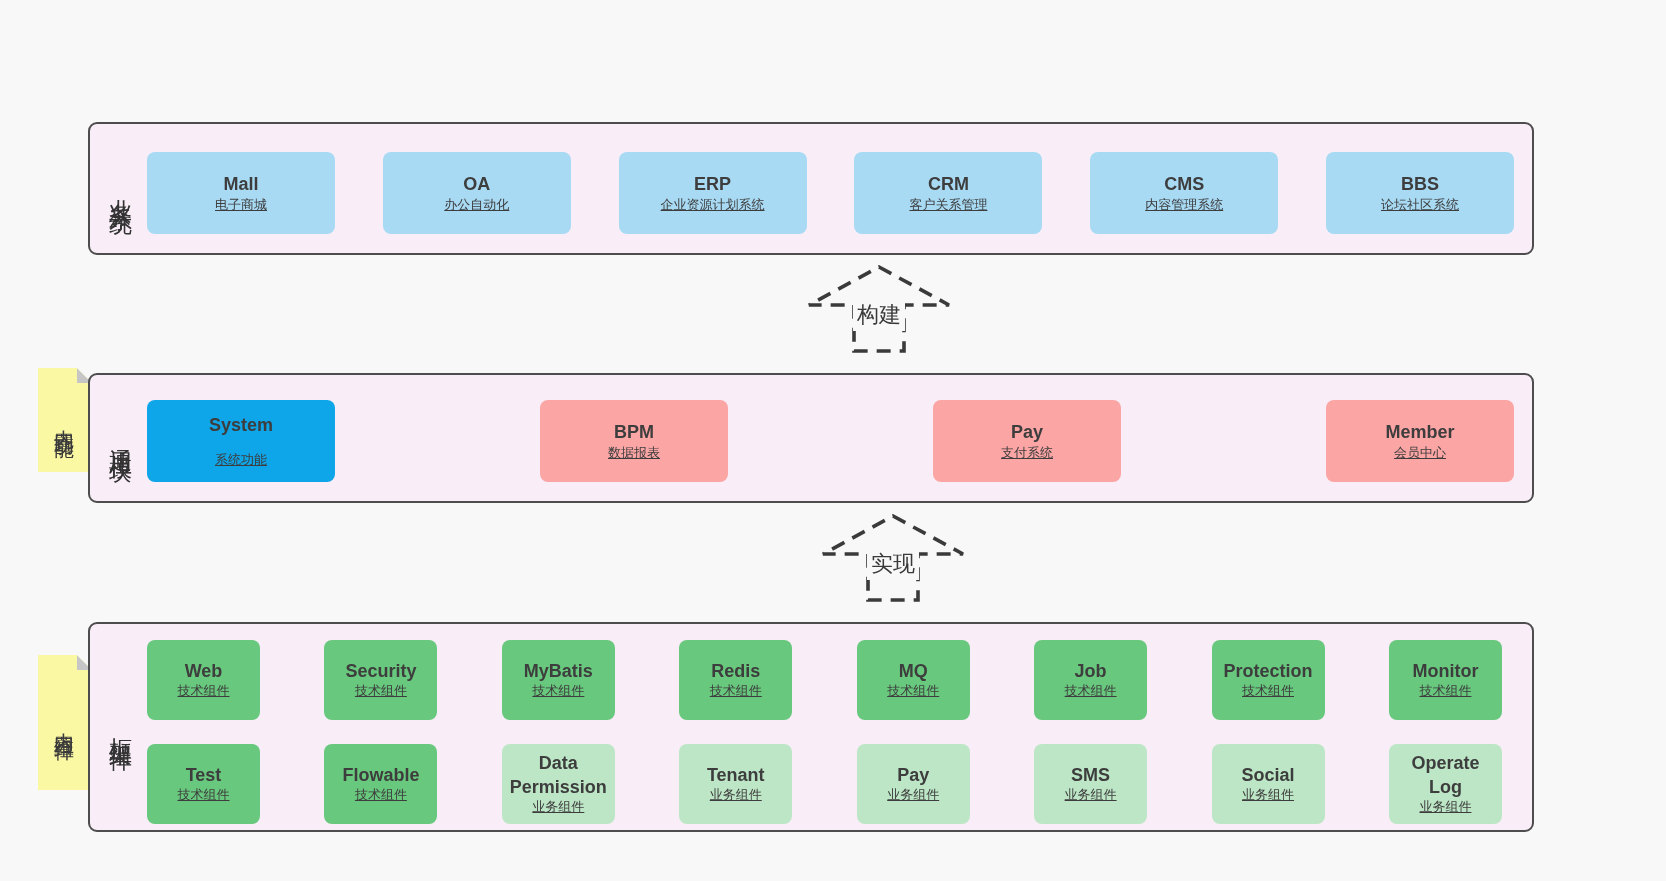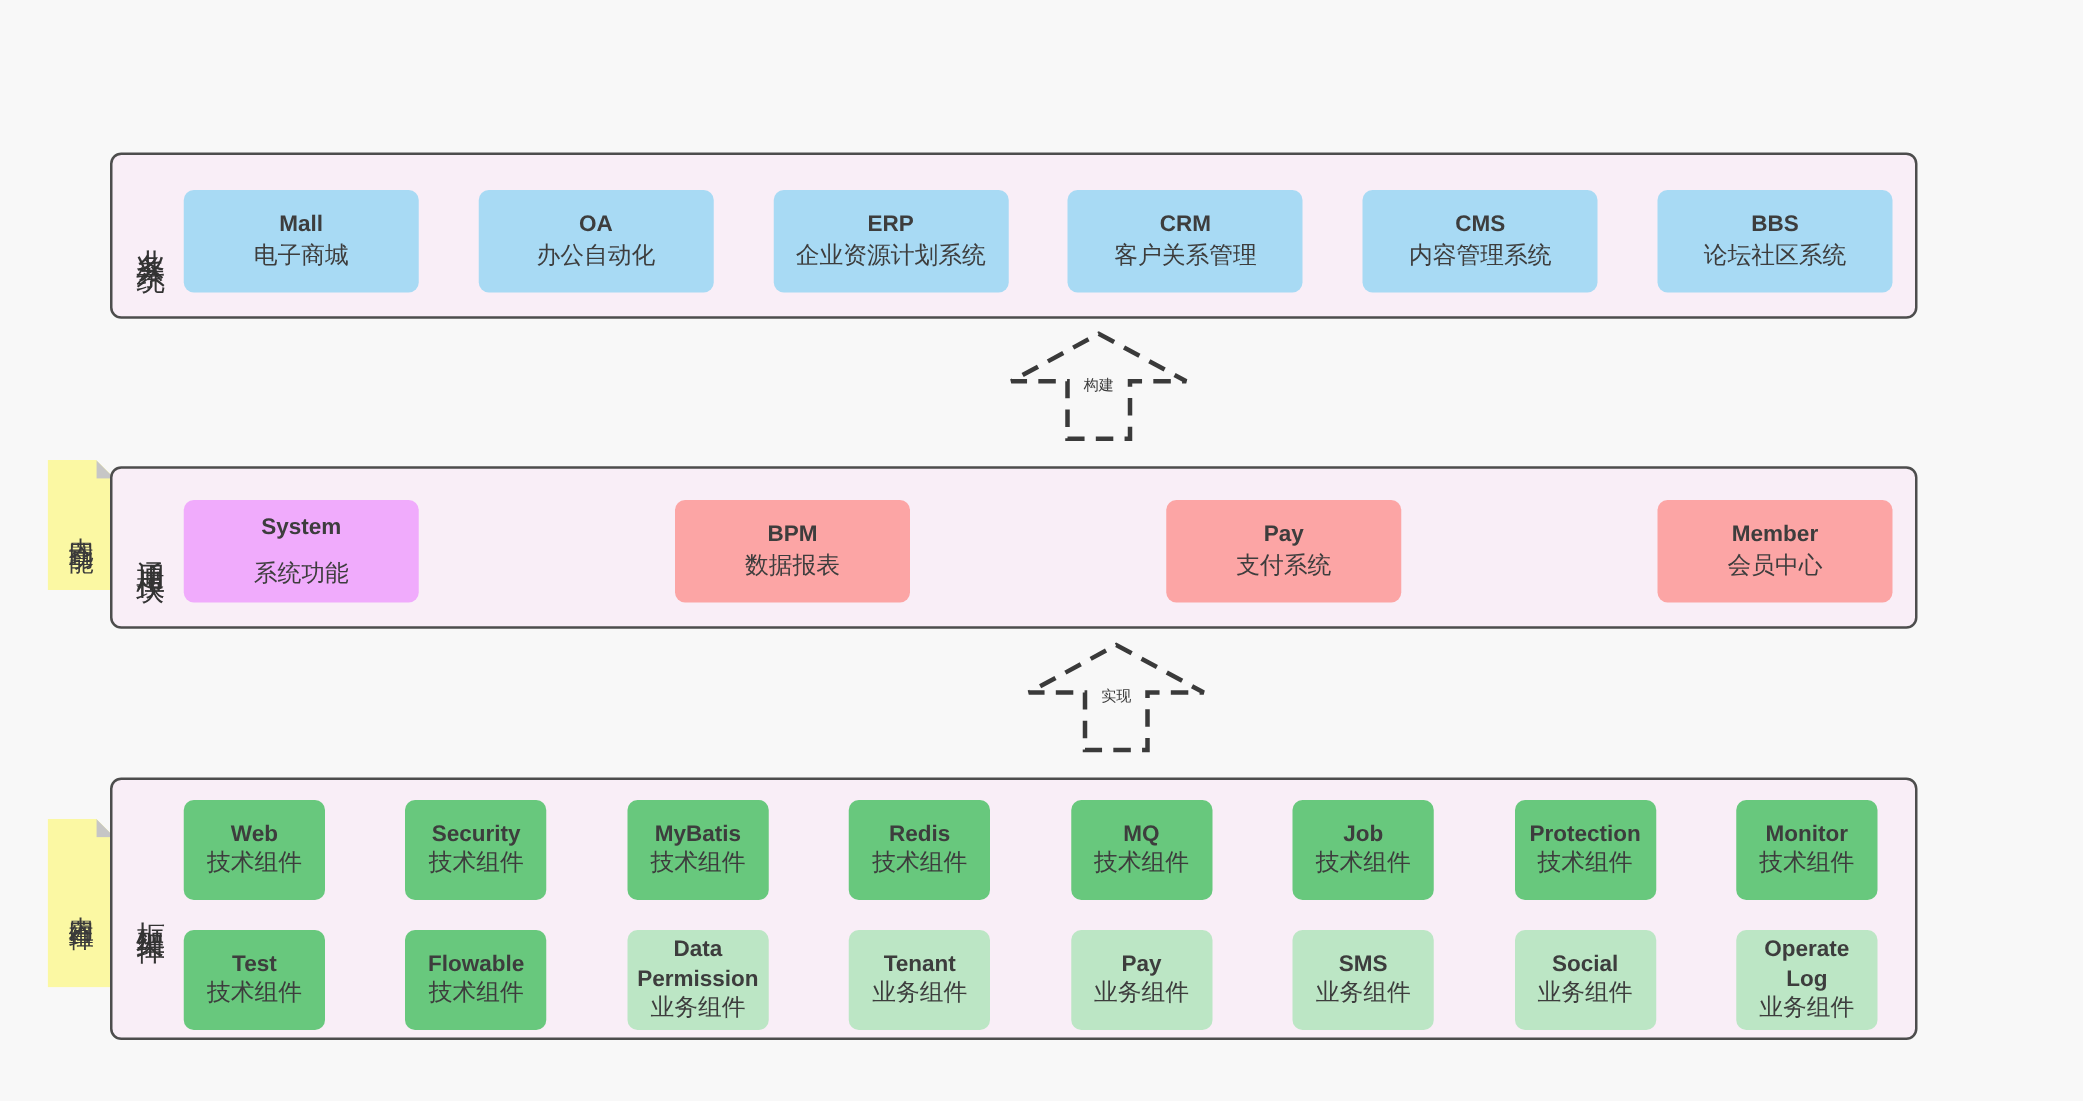--- a/index.html
+++ b/index.html
@@ -54,27 +54,27 @@
     display: flex;
     flex-direction: column;
     align-items: center;
     justify-content: center;
     border-radius: 8px;
     text-align: center;
     line-height: 1.38;
     padding: 2px 6px;
   }
   .box .box-name { font-size: 18px; font-weight: bold; }
-  .box .box-sub  { font-size: 19px; }
+  .box .box-sub  { font-size: 13px; text-decoration: underline; }
 
   .box.wide   { width: 188px; }
   .box.narrow { width: 113px; line-height: 1.3; }
 
   .box.blue  { background: #a8daf4; }
-  .box.red   { background: #f0abfc; gap: 13px; }
+  .box.red   { background: #0ea5e9; gap: 13px; }
   .box.pink  { background: #fca5a5; }
   .box.green-dark  { background: #68c87d; }
   .box.green-light { background: #bce6c5; }
 
   
   .note {
     position: absolute;
     left: 38px; width: 54px;
     background: #fbf8a3;
     z-index: 1;
@@ -108,21 +108,21 @@
   }
   .arrow-1 { left: 804px; top: 262px; }
   .arrow-2 { left: 818px; top: 511px; }
   .arrow svg { position: absolute; inset: 0; }
   .arrow .arrow-label {
     position: absolute;
     left: 50%; top: 37px;
     transform: translateX(-50%);
     background: #f8f8f8;
     padding: 1px 4px;
-    font-size: 12px;
+    font-size: 22px;
     color: #3a3a3a;
     white-space: nowrap;
   }
 </style>
 </head>
 <body>
 
 <div class="stage">
 
   <div class="section section-1">

